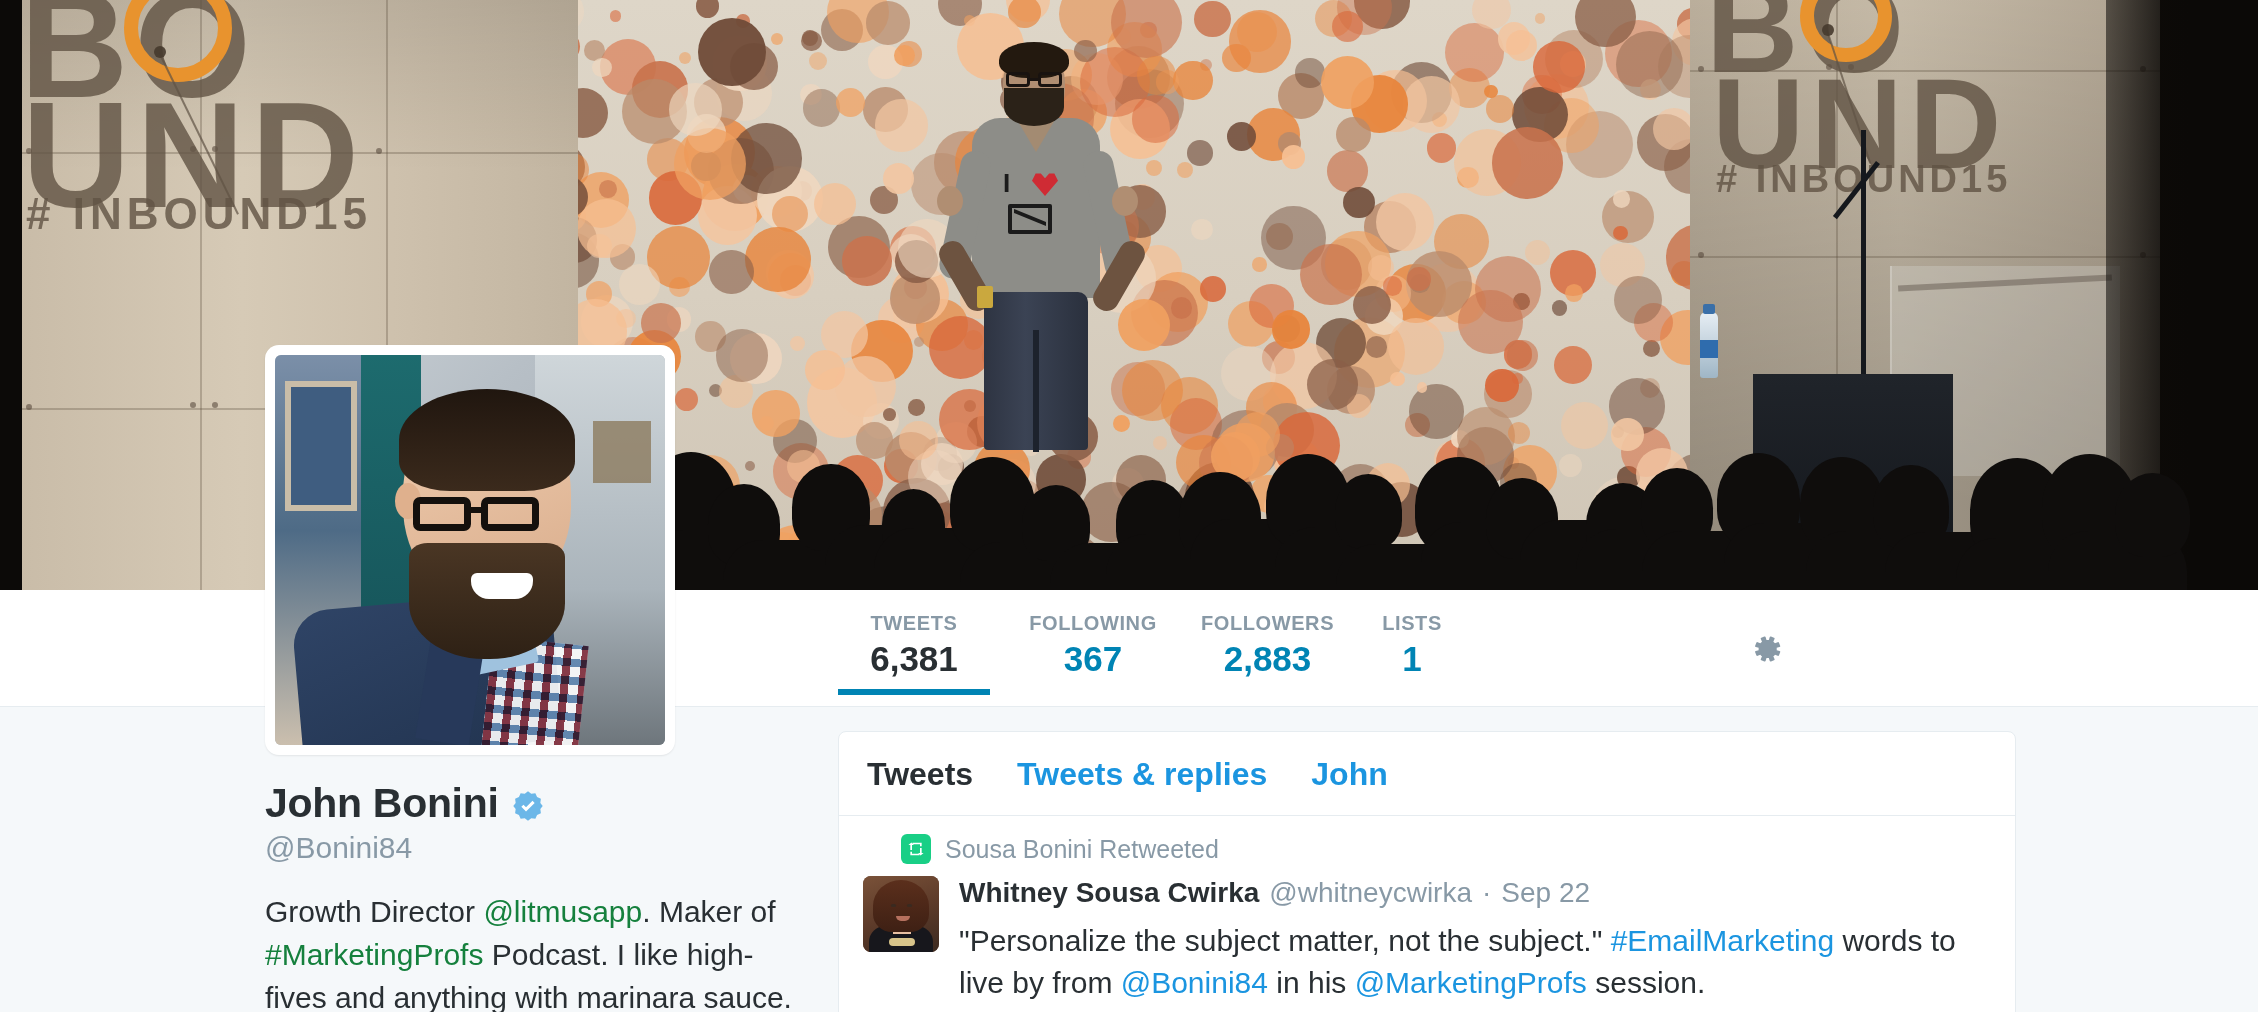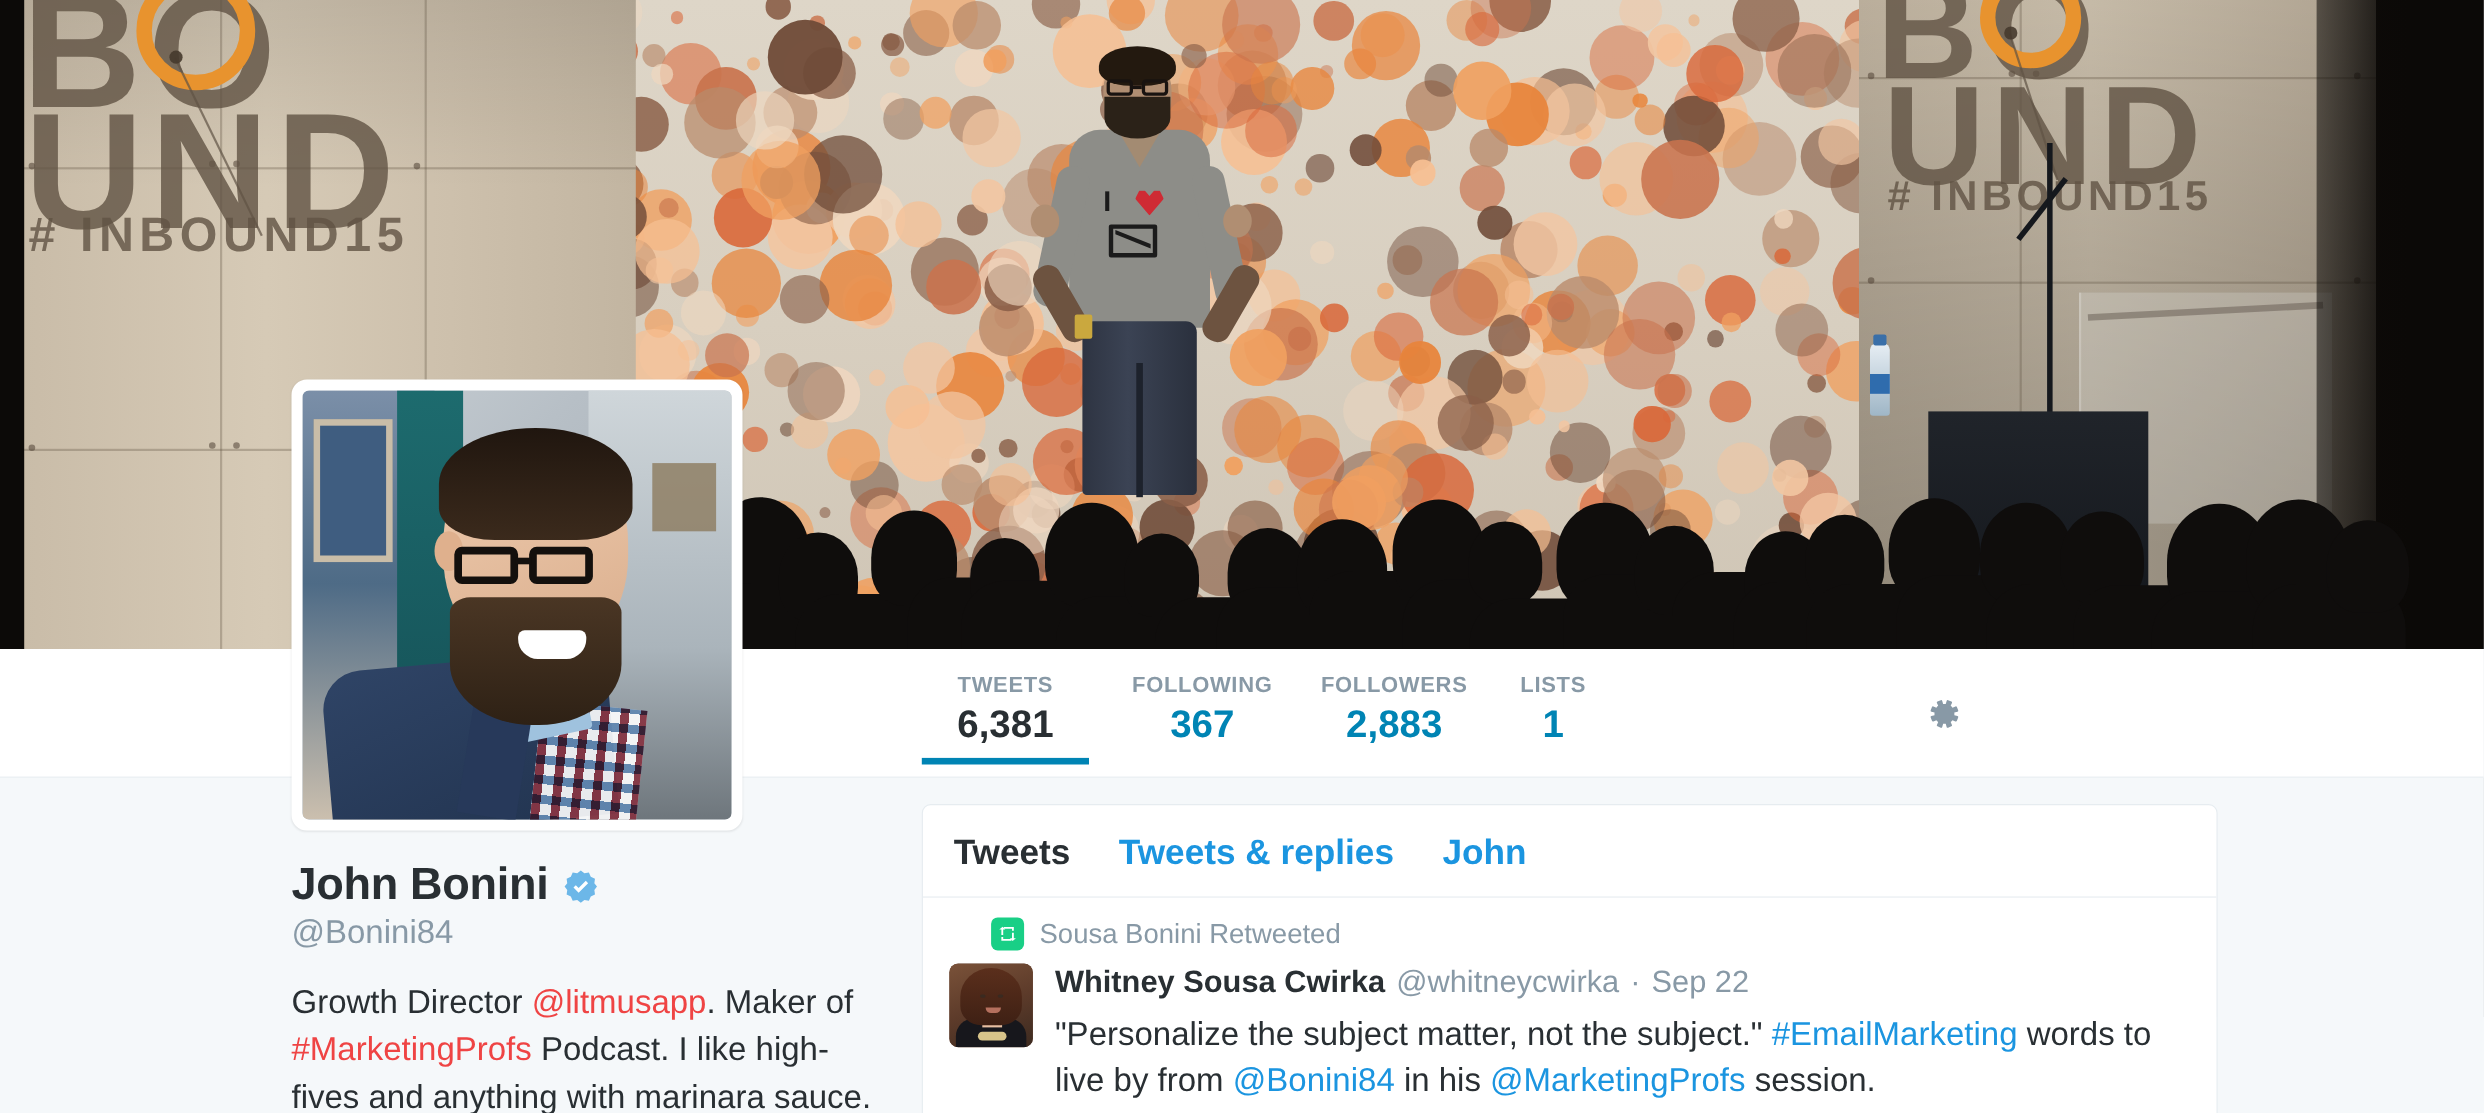--- a/index.html
+++ b/index.html
@@ -387,21 +387,21 @@
   }
   .screenname {
     margin-top: 4px;
     font-size: 30px; color: #8899a6; font-weight: 400;
     cursor: pointer;
   }
   .bio {
     margin-top: 26px;
     font-size: 30px; line-height: 1.43; color: #292f33;
   }
-  .bio a { color: #ef4444; text-decoration: none; cursor: pointer; }
+  .bio a { color: #15803d; text-decoration: none; cursor: pointer; }
 
   
   .card {
     position: absolute; left: 838px; top: 731px;
     width: 1178px; height: 320px;
     background: #fff;
     border: 1px solid #e6ecf0;
     border-radius: 8px;
     overflow: hidden;
   }

